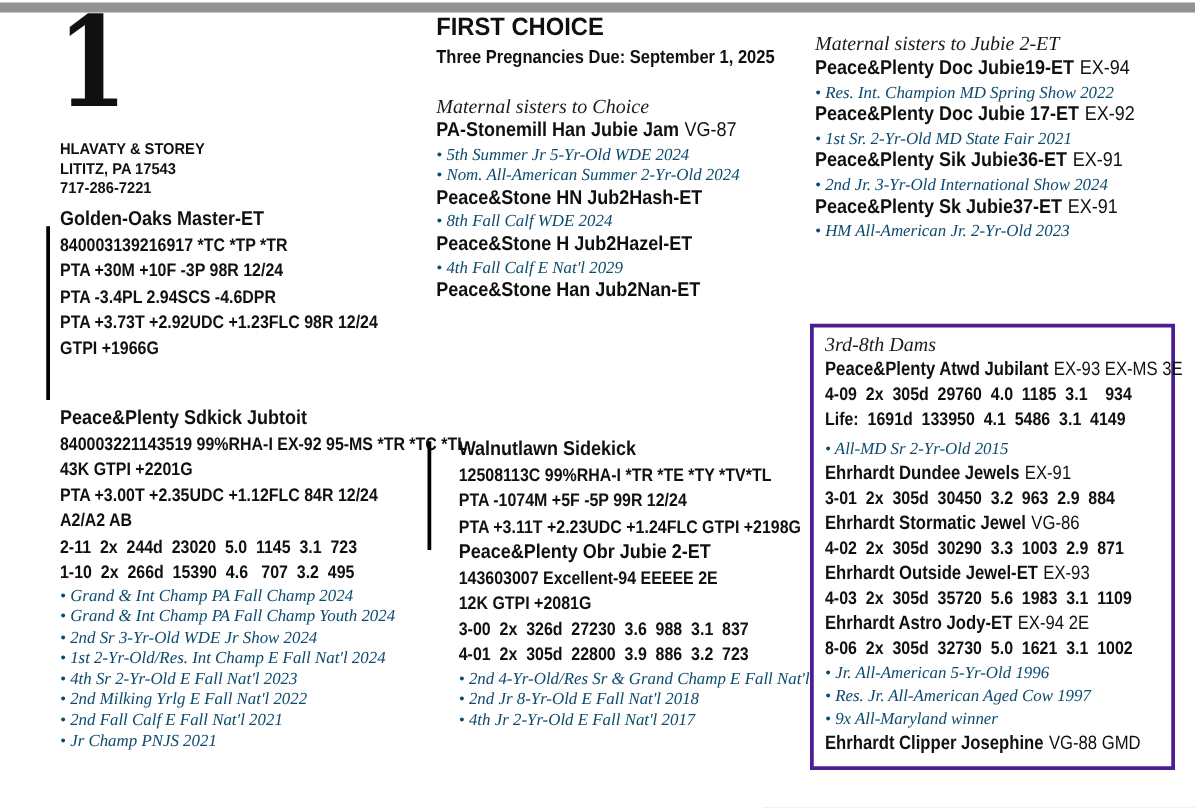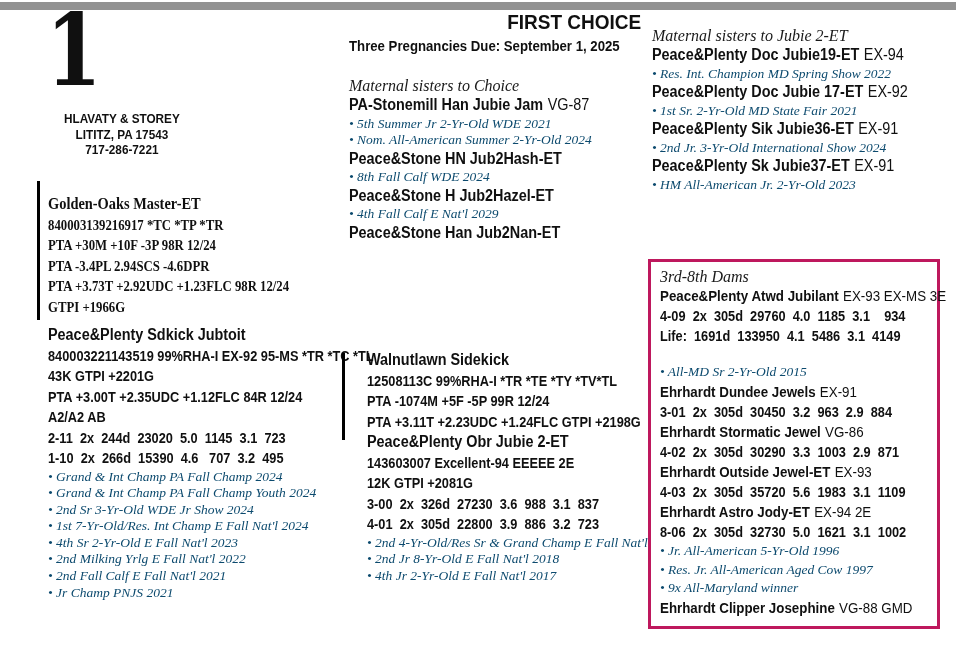--- a/index.html
+++ b/index.html
@@ -1,97 +1,97 @@
 <!DOCTYPE html>
 <html><head>
 <meta charset="utf-8">
 <style>
   html,body{margin:0;padding:0;background:#e8e8e8;}
   .page{position:relative;width:956px;height:646px;background:#ffffff;overflow:hidden;
         font-family:"Liberation Sans",sans-serif;color:#101010;}
   .topbar{position:absolute;left:0;top:2px;width:956px;height:8px;background:#929292;}
   .lot{position:absolute;left:46px;top:4px;font-family:"DejaVu Serif",serif;font-weight:700;
        font-size:100px;line-height:0.92;transform:scaleX(.80);transform-origin:left top;}
-  .consignor{position:absolute;left:64px;top:112px;text-align:center;}
+  .consignor{position:absolute;left:48px;top:112px;}
   .consignor .cline{font-weight:700;font-size:12.5px;line-height:15.5px;
        transform:scaleX(.94);transform-origin:left;white-space:nowrap;}
   .block{position:absolute;}
   .rule{position:absolute;width:3px;background:#000;}
   .cname{font-weight:700;font-size:16px;line-height:20.5px;transform:scaleX(.90);
        transform-origin:left;white-space:nowrap;}
   .grade{font-weight:400;margin-left:5px;}
   .dline{font-weight:700;font-size:14.5px;line-height:20.5px;transform:scaleX(.88);
        transform-origin:left;white-space:pre;}
   .award{font-family:Liberation Serif, serif;font-style:italic;font-size:13.5px;
        line-height:16.6px;white-space:nowrap;color:#0c4a6e;}
   .award::before{content:"\2022  ";}
   .shead{font-family:"Liberation Serif",serif;font-style:italic;font-size:16px;
        line-height:18px;white-space:nowrap;color:#1a1a1a;}
   .title{font-weight:700;font-size:20px;line-height:23px;transform:scaleX(.95);
        transform-origin:left;white-space:nowrap;}
   .subtitle{font-size:15px;line-height:19px;margin-top:2px;}
-  .box{position:absolute;border:3px solid #be185d;background:#fff;padding:6px 9px 8px 9px;}
+  .box{position:absolute;border:3px solid #4c1d95;background:#fff;padding:6px 9px 8px 9px;}
   .box .cname{font-size:15.5px;line-height:20px;transform:scaleX(.86);}
   .box .dline{line-height:20px;}
   .box .award{line-height:18.8px;}
-  .gap4{margin-top:17px;}
+  .gap4{margin-top:4px;}
 </style>
 </head>
 <body>
 
 <div class="page">
 
   <div class="topbar"></div>
 
   <div class="lot">1</div>
   <div class="consignor">
     <div class="cline">HLAVATY &amp; STOREY</div>
     <div class="cline">LITITZ, PA 17543</div>
     <div class="cline">717-286-7221</div>
   </div>
 
   <div class="rule" style="left:37px;top:181px;height:139px;"></div>
 
-  <div class="block" style="left:48px;top:194px;font-family:Liberation Serif, serif;">
+  <div class="block" style="left:48px;top:166px;">
     <div class="cname">Golden-Oaks Master-ET</div>
     <div class="dline">840003139216917 *TC *TP *TR</div>
     <div class="dline">PTA +30M +10F -3P 98R 12/24</div>
     <div class="dline">PTA -3.4PL 2.94SCS -4.6DPR</div>
     <div class="dline">PTA +3.73T +2.92UDC +1.23FLC 98R 12/24</div>
     <div class="dline">GTPI +1966G</div>
   </div>
 
   <div class="block" style="left:48px;top:325px;">
     <div class="cname">Peace&amp;Plenty Sdkick Jubtoit</div>
     <div class="dline">840003221143519 99%RHA-I EX-92 95-MS *TR *TC *TL</div>
     <div class="dline">43K GTPI +2201G</div>
     <div class="dline">PTA +3.00T +2.35UDC +1.12FLC 84R 12/24</div>
     <div class="dline">A2/A2 AB</div>
     <div class="dline">2-11  2x  244d  23020  5.0  1145  3.1  723</div>
     <div class="dline">1-10  2x  266d  15390  4.6   707  3.2  495</div>
     <div class="award">Grand &amp; Int Champ PA Fall Champ 2024</div>
     <div class="award">Grand &amp; Int Champ PA Fall Champ Youth 2024</div>
     <div class="award">2nd Sr 3-Yr-Old WDE Jr Show 2024</div>
-    <div class="award">1st 7-Yr-Old/Res. Int Champ E Fall Nat'l 2024</div>
+    <div class="award">1st 2-Yr-Old/Res. Int Champ E Fall Nat'l 2024</div>
     <div class="award">4th Sr 2-Yr-Old E Fall Nat'l 2023</div>
     <div class="award">2nd Milking Yrlg E Fall Nat'l 2022</div>
     <div class="award">2nd Fall Calf E Fall Nat'l 2021</div>
     <div class="award">Jr Champ PNJS 2021</div>
   </div>
 
-  <div class="block" style="left:349px;top:11px;text-align:right;">
+  <div class="block" style="left:349px;top:11px;">
     <div class="title">FIRST CHOICE</div>
     <div class="dline subtitle">Three Pregnancies Due: September 1, 2025</div>
   </div>
 
   <div class="block" style="left:349px;top:77px;">
     <div class="shead">Maternal sisters to Choice</div>
     <div>
       <div class="cname"><span>PA-Stonemill Han Jubie Jam</span><span class="grade">VG-87</span></div>
-      <div class="award">5th Summer Jr 2-Yr-Old WDE 2021</div>
+      <div class="award">5th Summer Jr 5-Yr-Old WDE 2024</div>
       <div class="award">Nom. All-American Summer 2-Yr-Old 2024</div>
     </div>
     <div>
       <div class="cname"><span>Peace&amp;Stone HN Jub2Hash-ET</span></div>
       <div class="award">8th Fall Calf WDE 2024</div>
     </div>
     <div>
       <div class="cname"><span>Peace&amp;Stone H Jub2Hazel-ET</span></div>
       <div class="award">4th Fall Calf E Nat'l 2029</div>
     </div>

